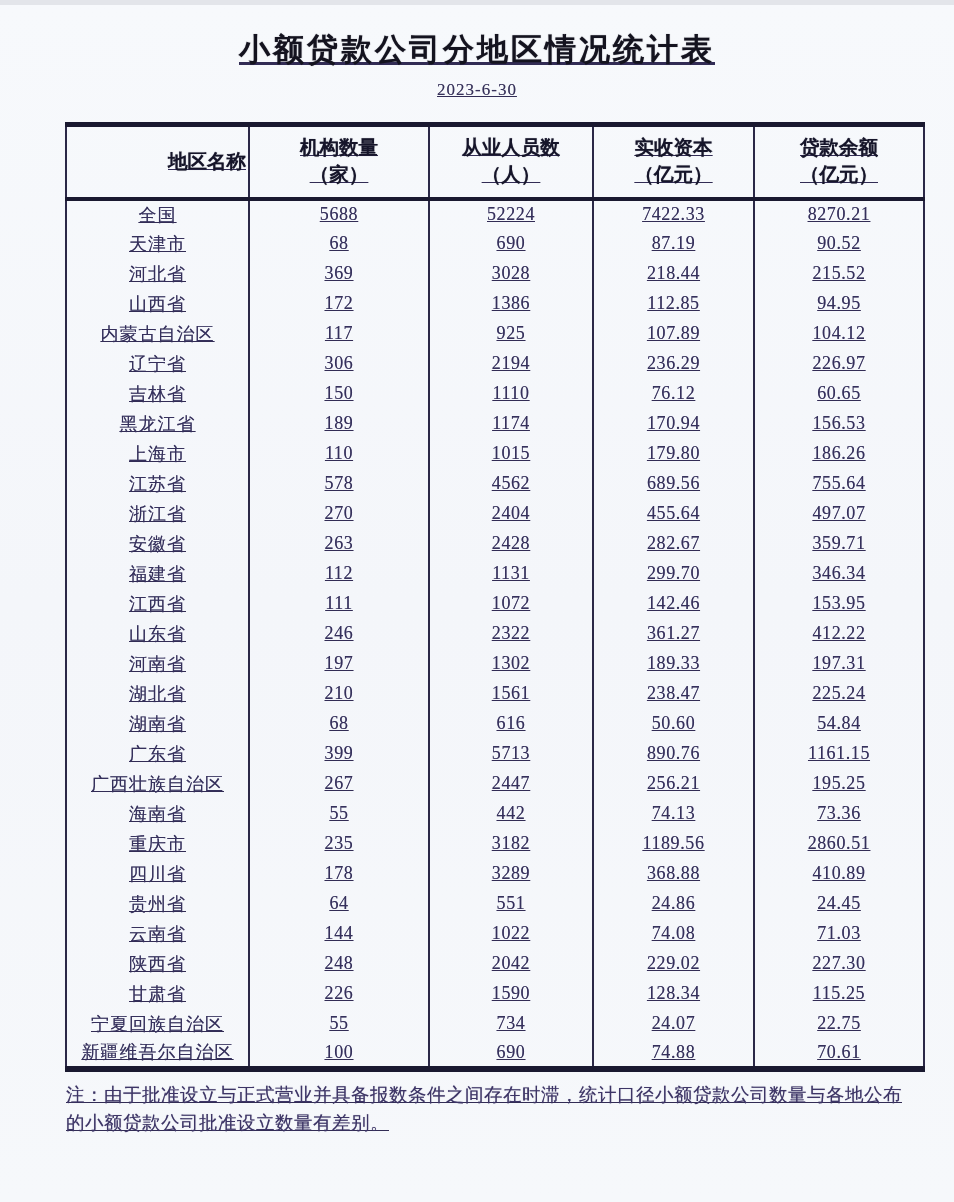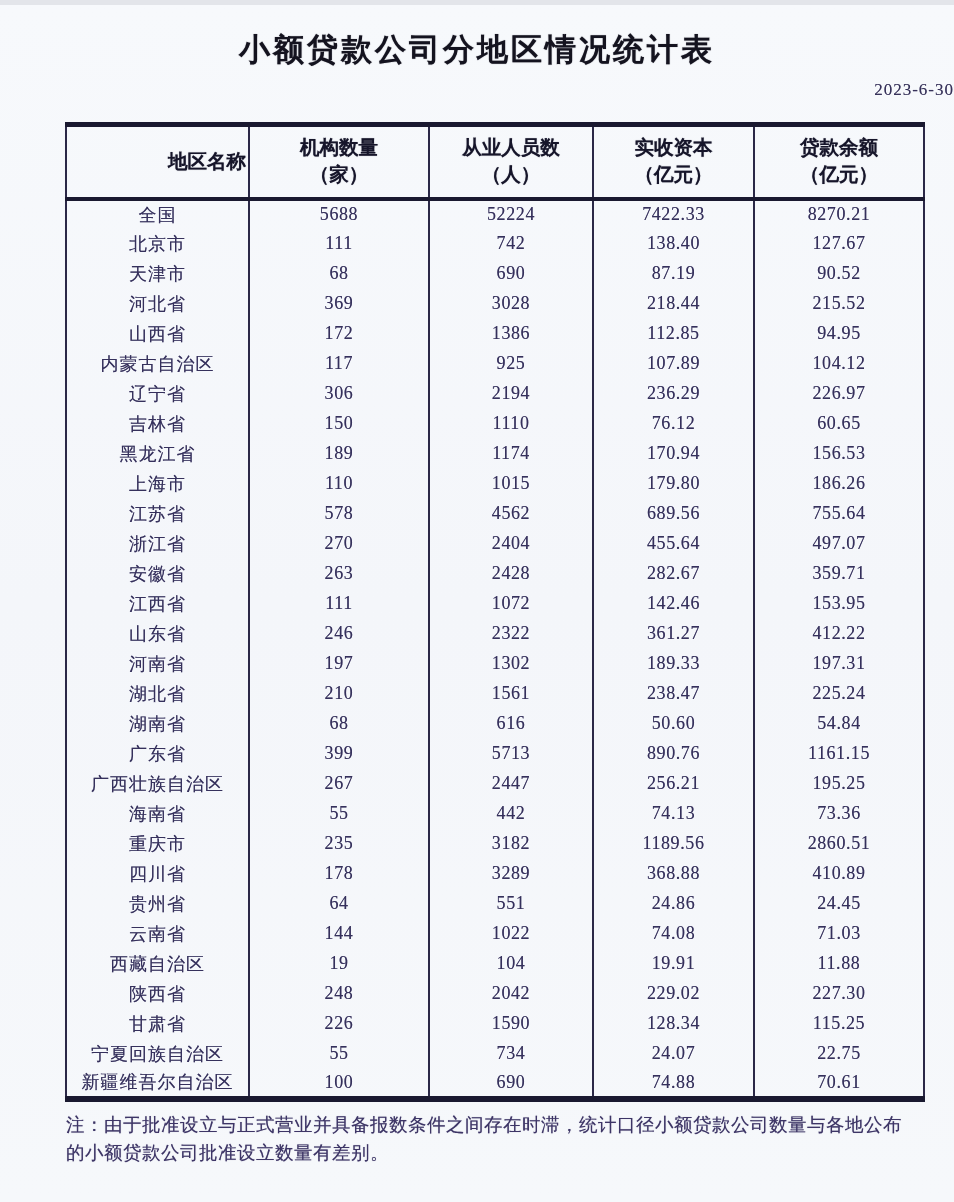--- a/index.html
+++ b/index.html
@@ -11,32 +11,33 @@
     font-family: "Liberation Serif", "DejaVu Serif", serif;
     color: #322c55;
     overflow: hidden;
     border-top: 5px solid #e3e5ea;
   }
   .page {
     width: 954px;
     height: 1197px;
     background: linear-gradient(180deg, #f7f9fc 0%, #f4f6fa 50%, #f6f8fb 100%);
     padding-top: 24px;
+    text-decoration: underline;
   }
   .doc-title {
     text-align: center;
     font-size: 31px;
     font-weight: bold;
     letter-spacing: 3px;
     color: #14131f;
     text-shadow: 0 0 1px rgba(20,19,31,0.55);
     font-family: "Liberation Sans", "DejaVu Sans", sans-serif;
   }
   .doc-date {
-    text-align: right;
+    text-align: center;
     font-size: 17px;
     margin-top: 9px;
     color: #37325a;
     letter-spacing: 1px;
     text-shadow: 0 0 0.5px rgba(55,50,90,0.5);
   }
   .table-wrap {
     margin: 22px 32px 0 65px;
     width: 858px;
   }
@@ -134,27 +135,20 @@
       </thead>
       <tbody>
           <tr>
     <td>全国</td>
     <td>5688</td>
     <td>52224</td>
     <td>7422.33</td>
     <td>8270.21</td>
   </tr>
           <tr>
-    <td>北京市</td>
-    <td>111</td>
-    <td>742</td>
-    <td>138.40</td>
-    <td>127.67</td>
-  </tr>
-          <tr>
     <td>天津市</td>
     <td>68</td>
     <td>690</td>
     <td>87.19</td>
     <td>90.52</td>
   </tr>
           <tr>
     <td>河北省</td>
     <td>369</td>
     <td>3028</td>
@@ -218,20 +212,27 @@
     <td>497.07</td>
   </tr>
           <tr>
     <td>安徽省</td>
     <td>263</td>
     <td>2428</td>
     <td>282.67</td>
     <td>359.71</td>
   </tr>
           <tr>
+    <td>福建省</td>
+    <td>112</td>
+    <td>1131</td>
+    <td>299.70</td>
+    <td>346.34</td>
+  </tr>
+          <tr>
     <td>江西省</td>
     <td>111</td>
     <td>1072</td>
     <td>142.46</td>
     <td>153.95</td>
   </tr>
           <tr>
     <td>山东省</td>
     <td>246</td>
     <td>2322</td>
@@ -302,27 +303,20 @@
     <td>24.45</td>
   </tr>
           <tr>
     <td>云南省</td>
     <td>144</td>
     <td>1022</td>
     <td>74.08</td>
     <td>71.03</td>
   </tr>
           <tr>
-    <td>西藏自治区</td>
-    <td>19</td>
-    <td>104</td>
-    <td>19.91</td>
-    <td>11.88</td>
-  </tr>
-          <tr>
     <td>陕西省</td>
     <td>248</td>
     <td>2042</td>
     <td>229.02</td>
     <td>227.30</td>
   </tr>
           <tr>
     <td>甘肃省</td>
     <td>226</td>
     <td>1590</td>

